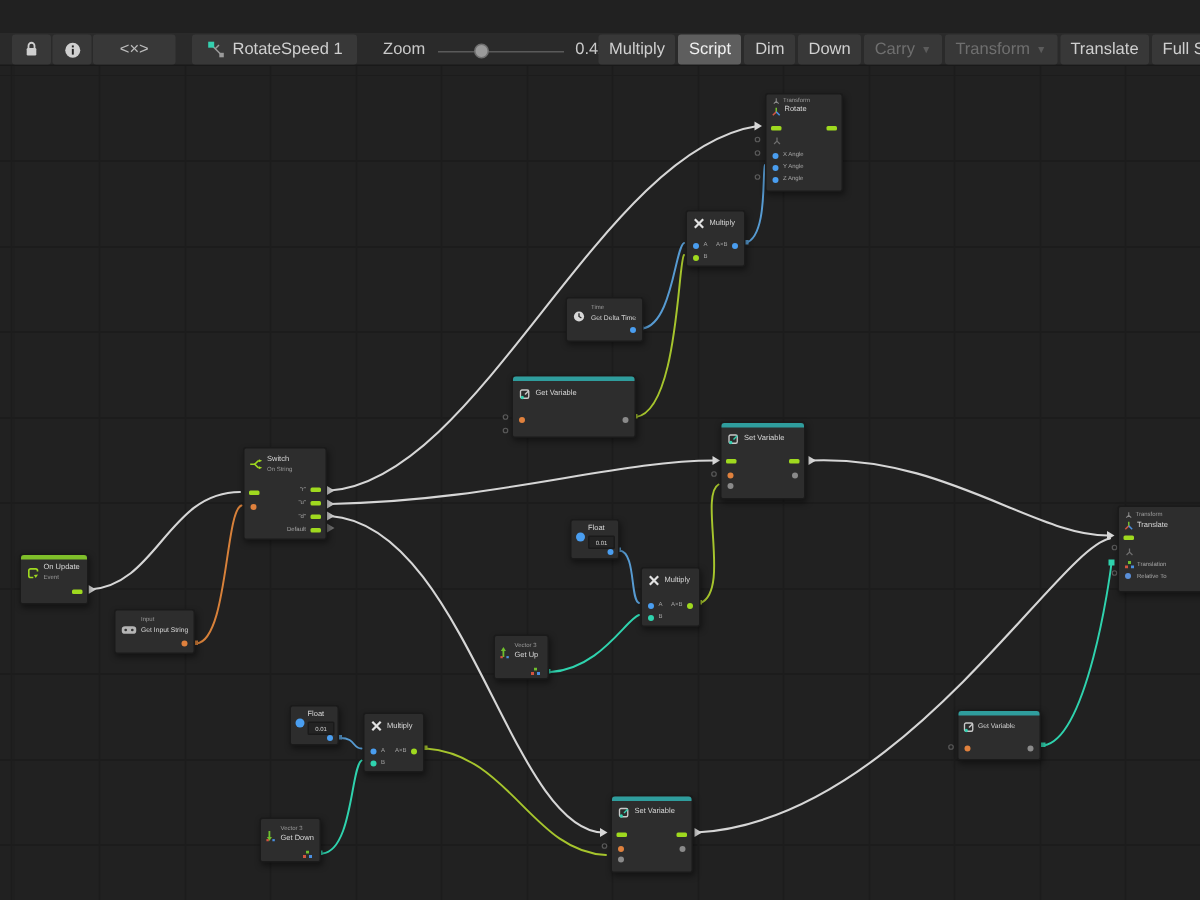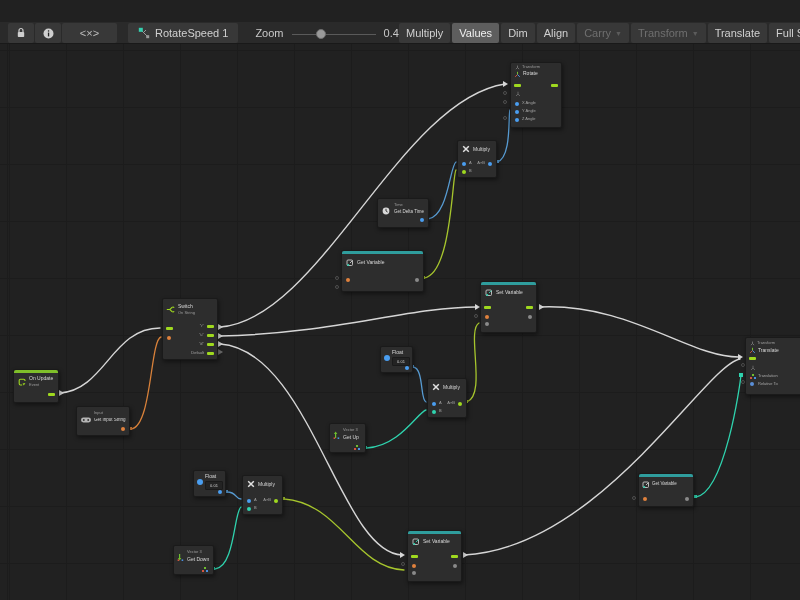--- a/index.html
+++ b/index.html
@@ -101,27 +101,27 @@
           <div class="thumb"></div>
         </div>
         <span>0.4x</span>
       </div>
     </div>
     <div class="tb-right">
       <div class="tbtn">
           <span>Multiply</span>
         </div>
       <div class="tbtn active">
-          <span>Values</span>
+          <span>Script</span>
         </div>
       <div class="tbtn">
           <span>Dim</span>
         </div>
       <div class="tbtn">
-          <span>Align</span>
+          <span>Down</span>
         </div>
       <div class="tbtn disabled">
           <span>Carry</span>
           <span class="caret">▼</span>
         </div>
       <div class="tbtn disabled">
           <span>Transform</span>
           <span class="caret">▼</span>
         </div>
       <div class="tbtn">

